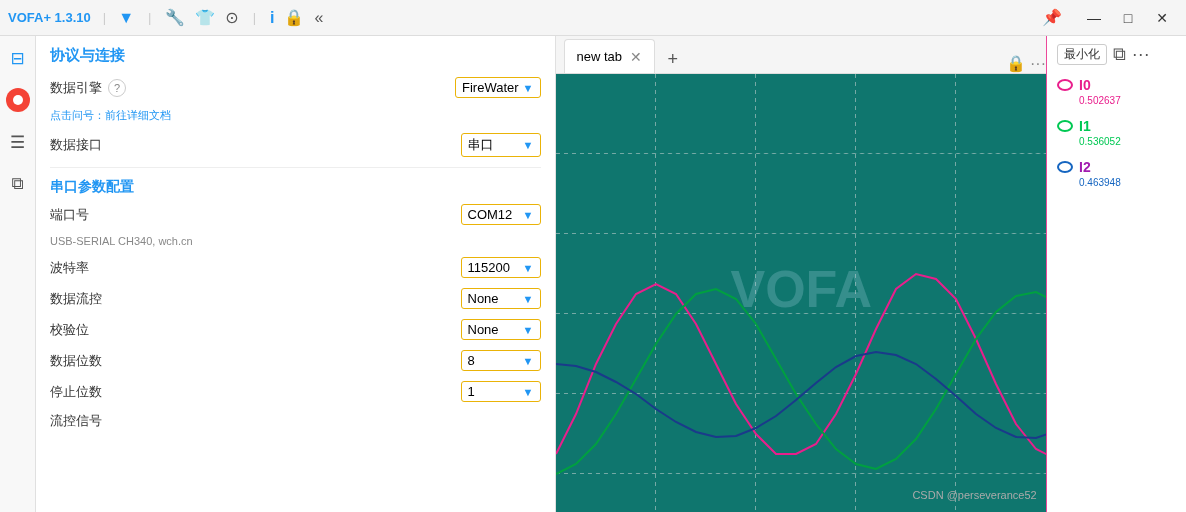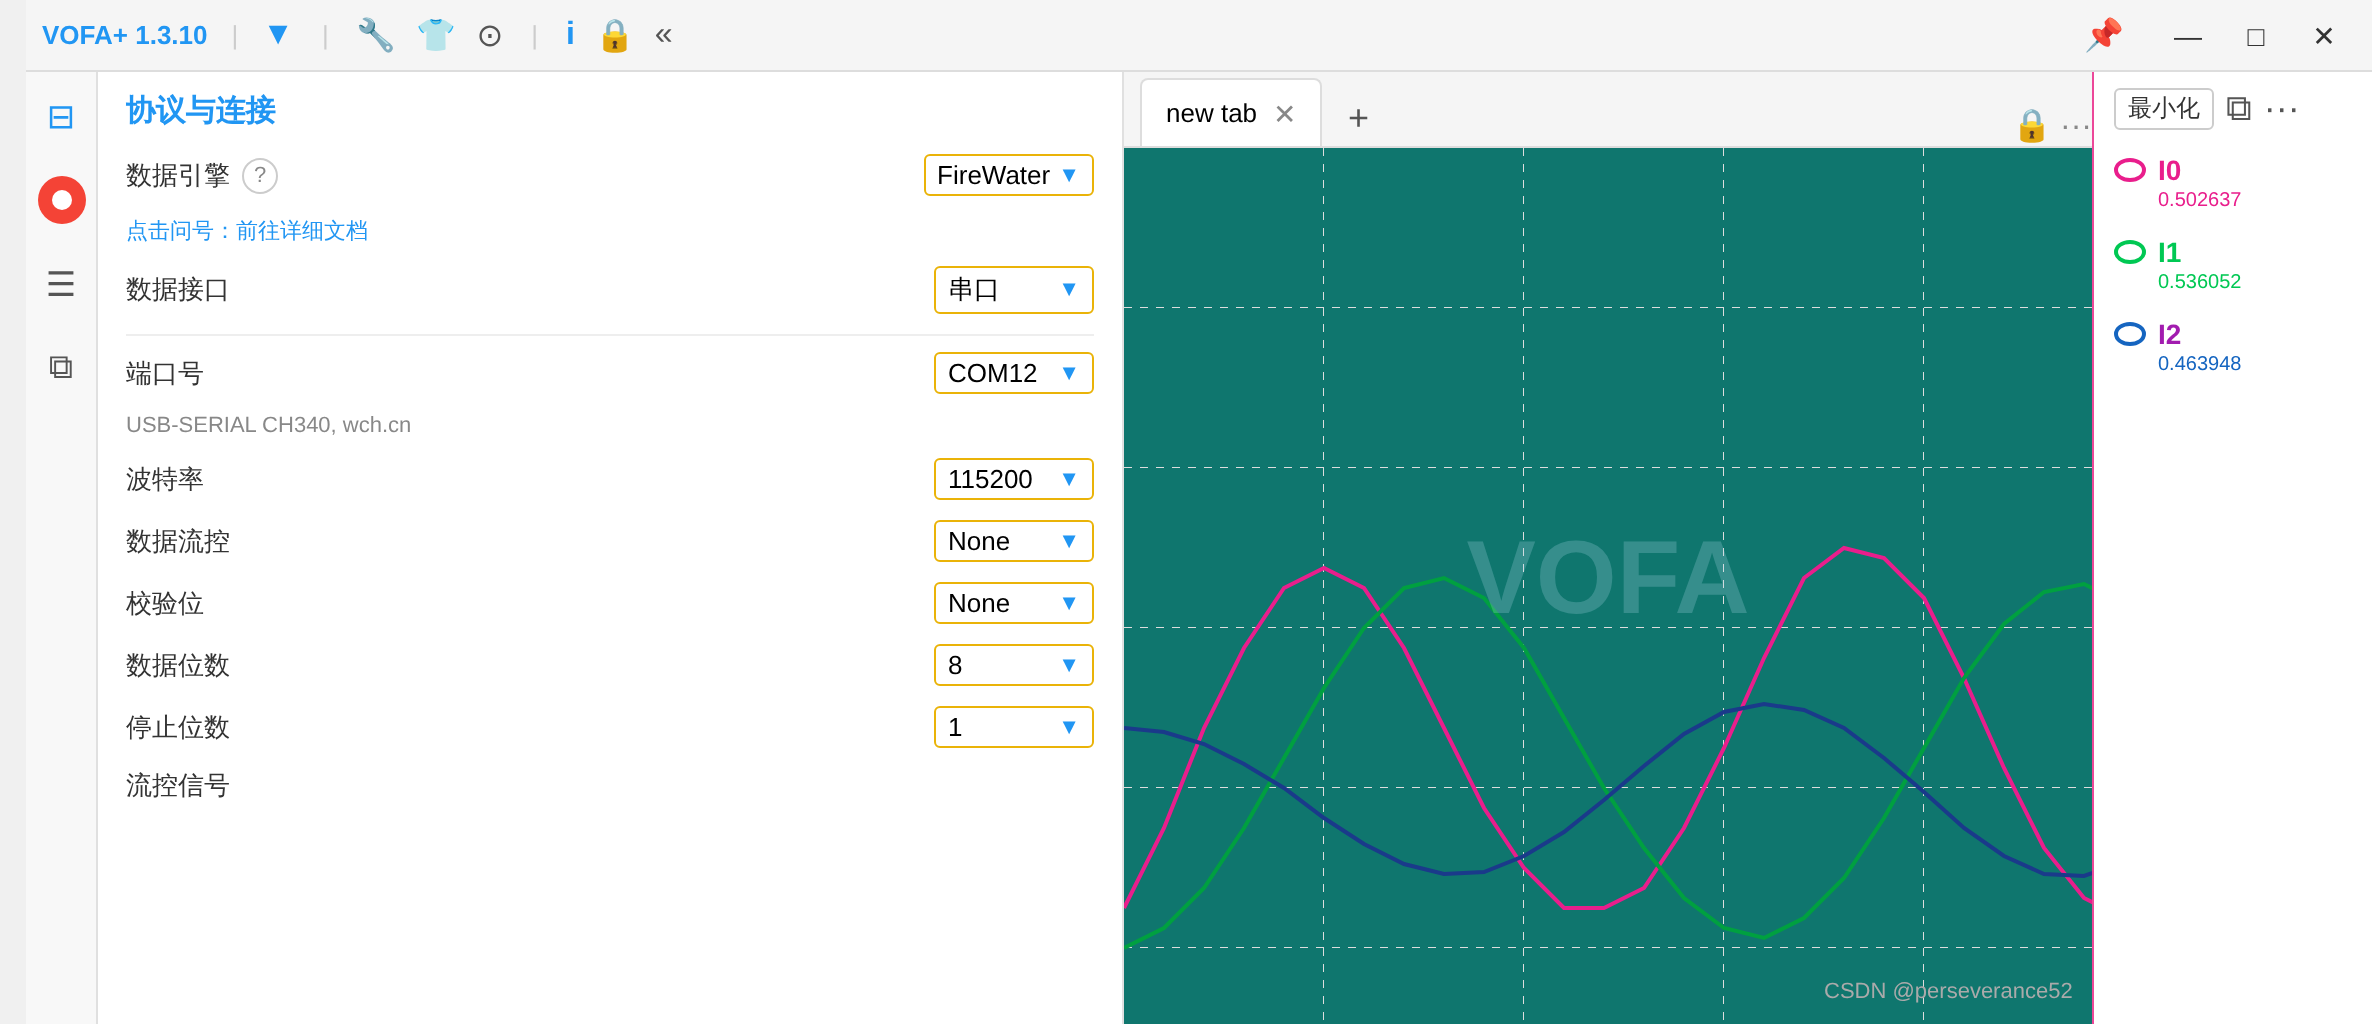--- a/index.html
+++ b/index.html
@@ -229,21 +229,21 @@
 
     
     svg.chart-svg {
       width: 100%;
       height: 100%;
     }
   </style>
 </head>
 <body>
 
-<div style="display:flex; flex-direction:column; width:1186px; height:512px; overflow:hidden;padding-left:13px;">
+<div style="display:flex; flex-direction:column; width:1186px; height:512px; overflow:hidden;">
 
   <div class="title-bar">
     <span class="title-bar-app">VOFA+ 1.3.10</span>
     <span class="title-bar-sep">|</span>
     <div class="title-bar-icons">
       <span class="title-bar-icon" style="color:#2196F3; font-weight:bold;">▼</span>
       <span class="title-bar-sep">|</span>
       <span class="title-bar-icon">🔧</span>
       <span class="title-bar-icon">👕</span>
       <span class="title-bar-icon">⊙</span>
@@ -292,20 +292,21 @@
       <div class="config-row">
         <span class="config-label">数据接口</span>
         <div class="config-select">
           <span>串口</span>
           <span class="config-arrow">▼</span>
         </div>
       </div>
 
       <hr class="sidebar-divider">
 
+      <div class="config-section-title">串口参数配置</div>
 
       <div class="config-row">
         <span class="config-label">端口号</span>
         <div class="config-select">
           <span>COM12</span>
           <span class="config-arrow">▼</span>
         </div>
       </div>
       <div class="sidebar-sublabel">USB-SERIAL CH340, wch.cn</div>
 

